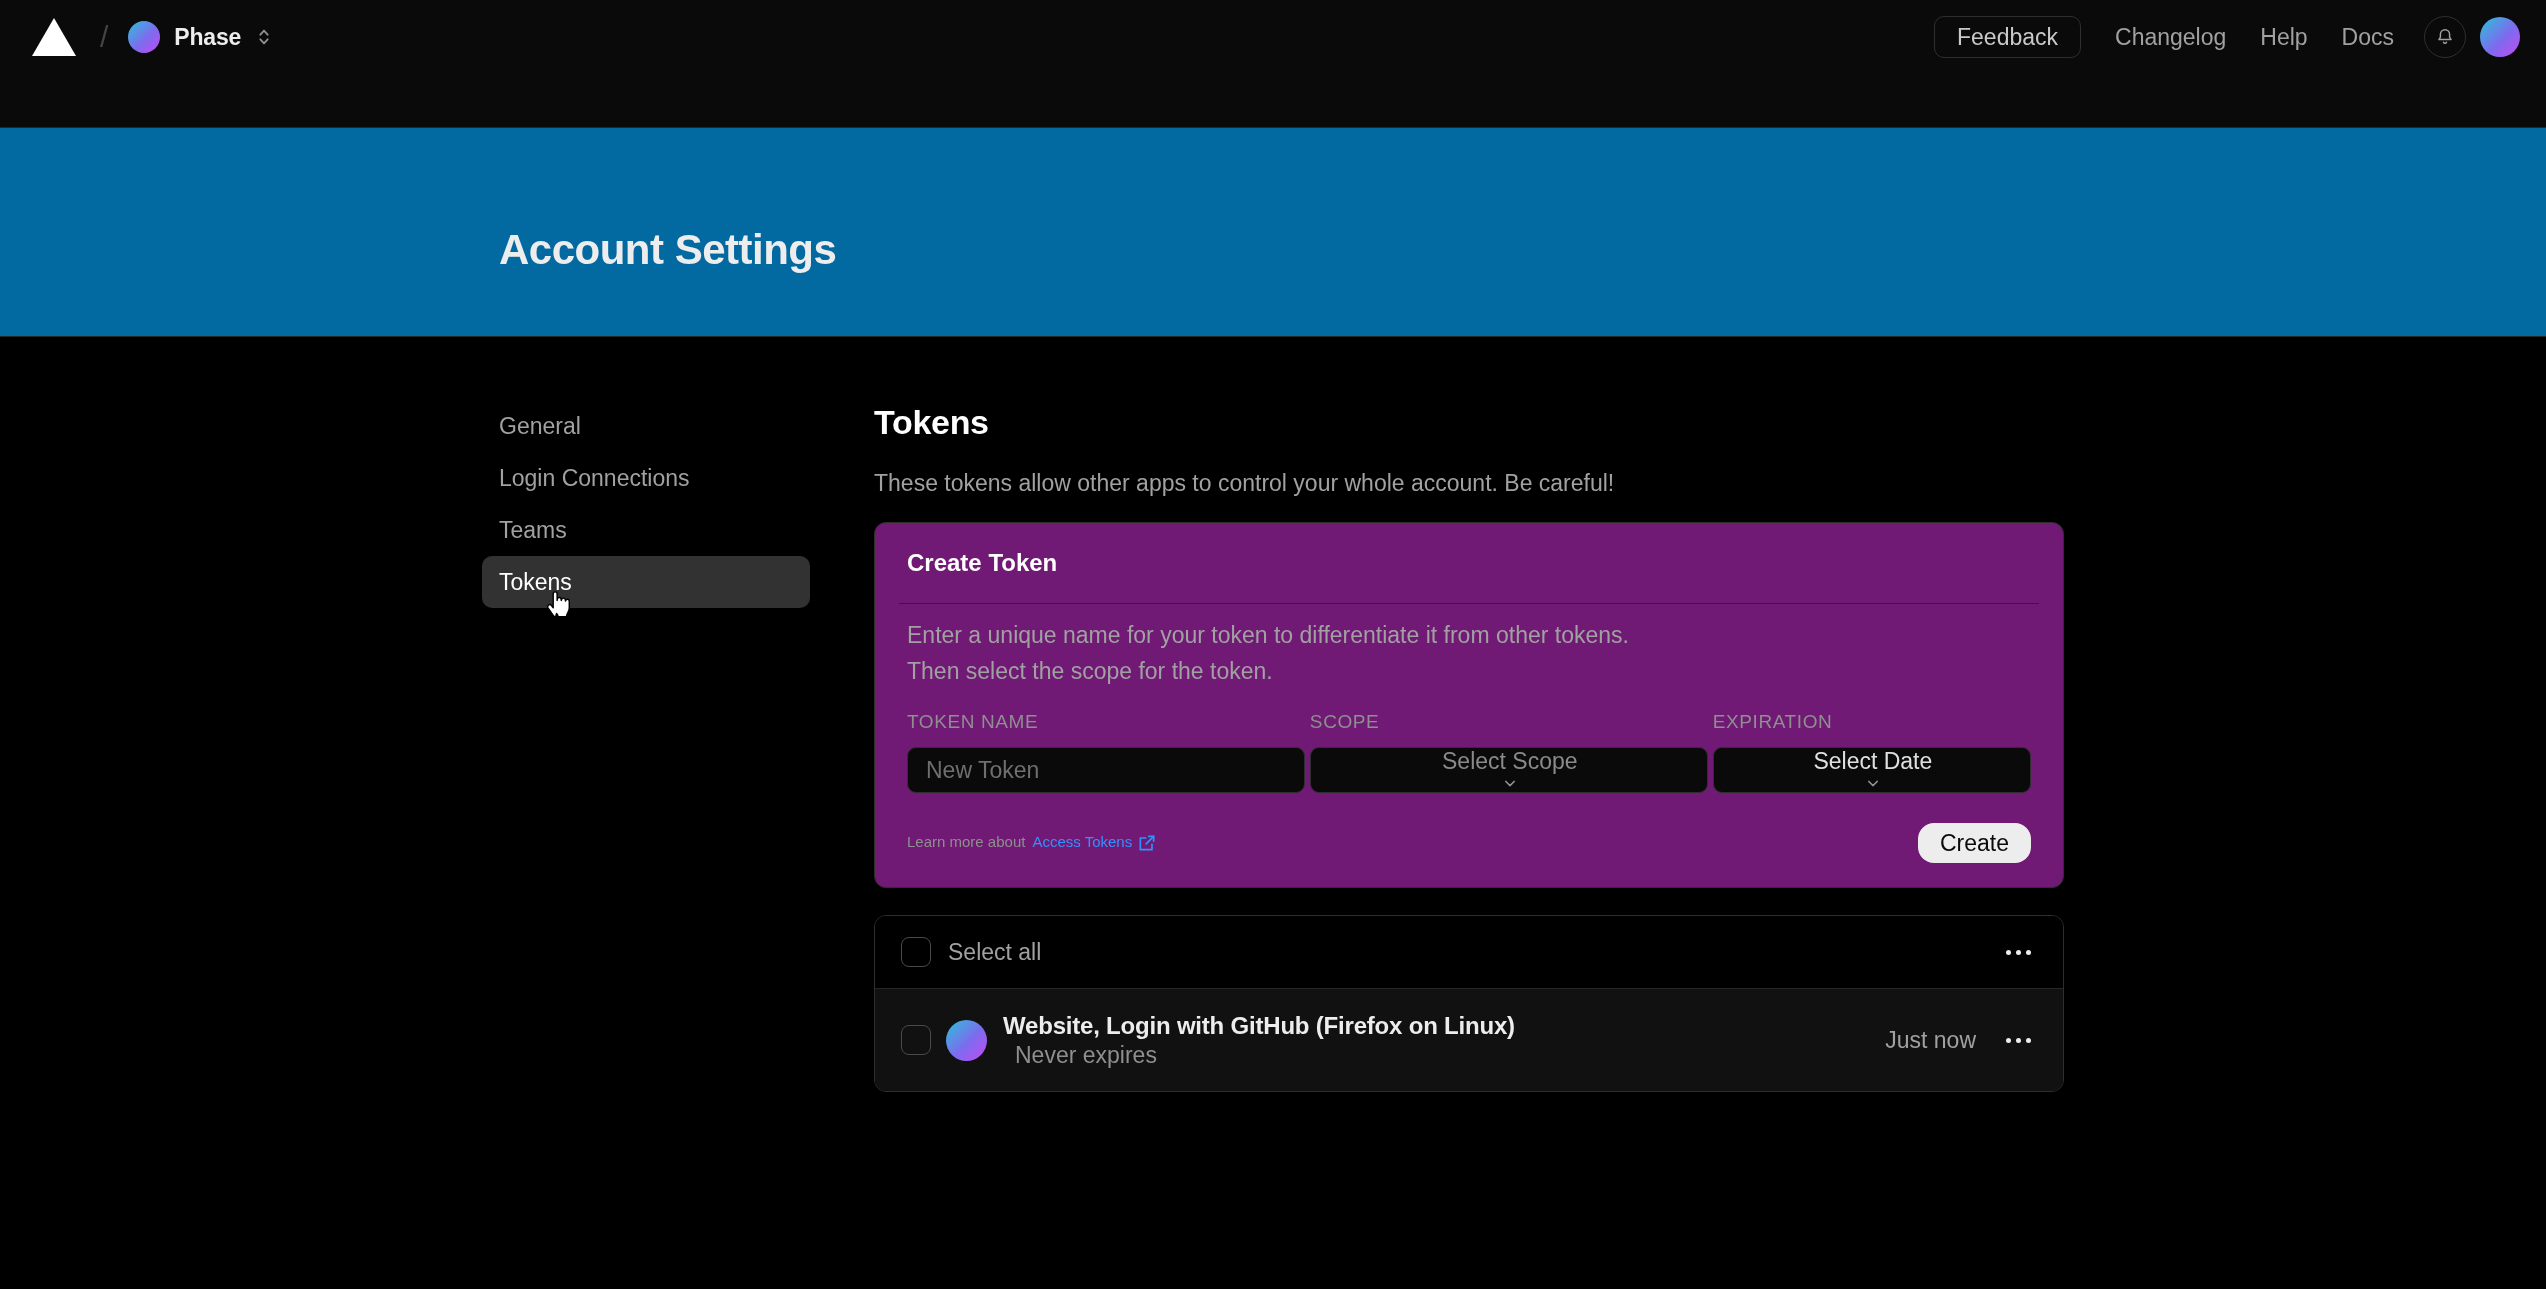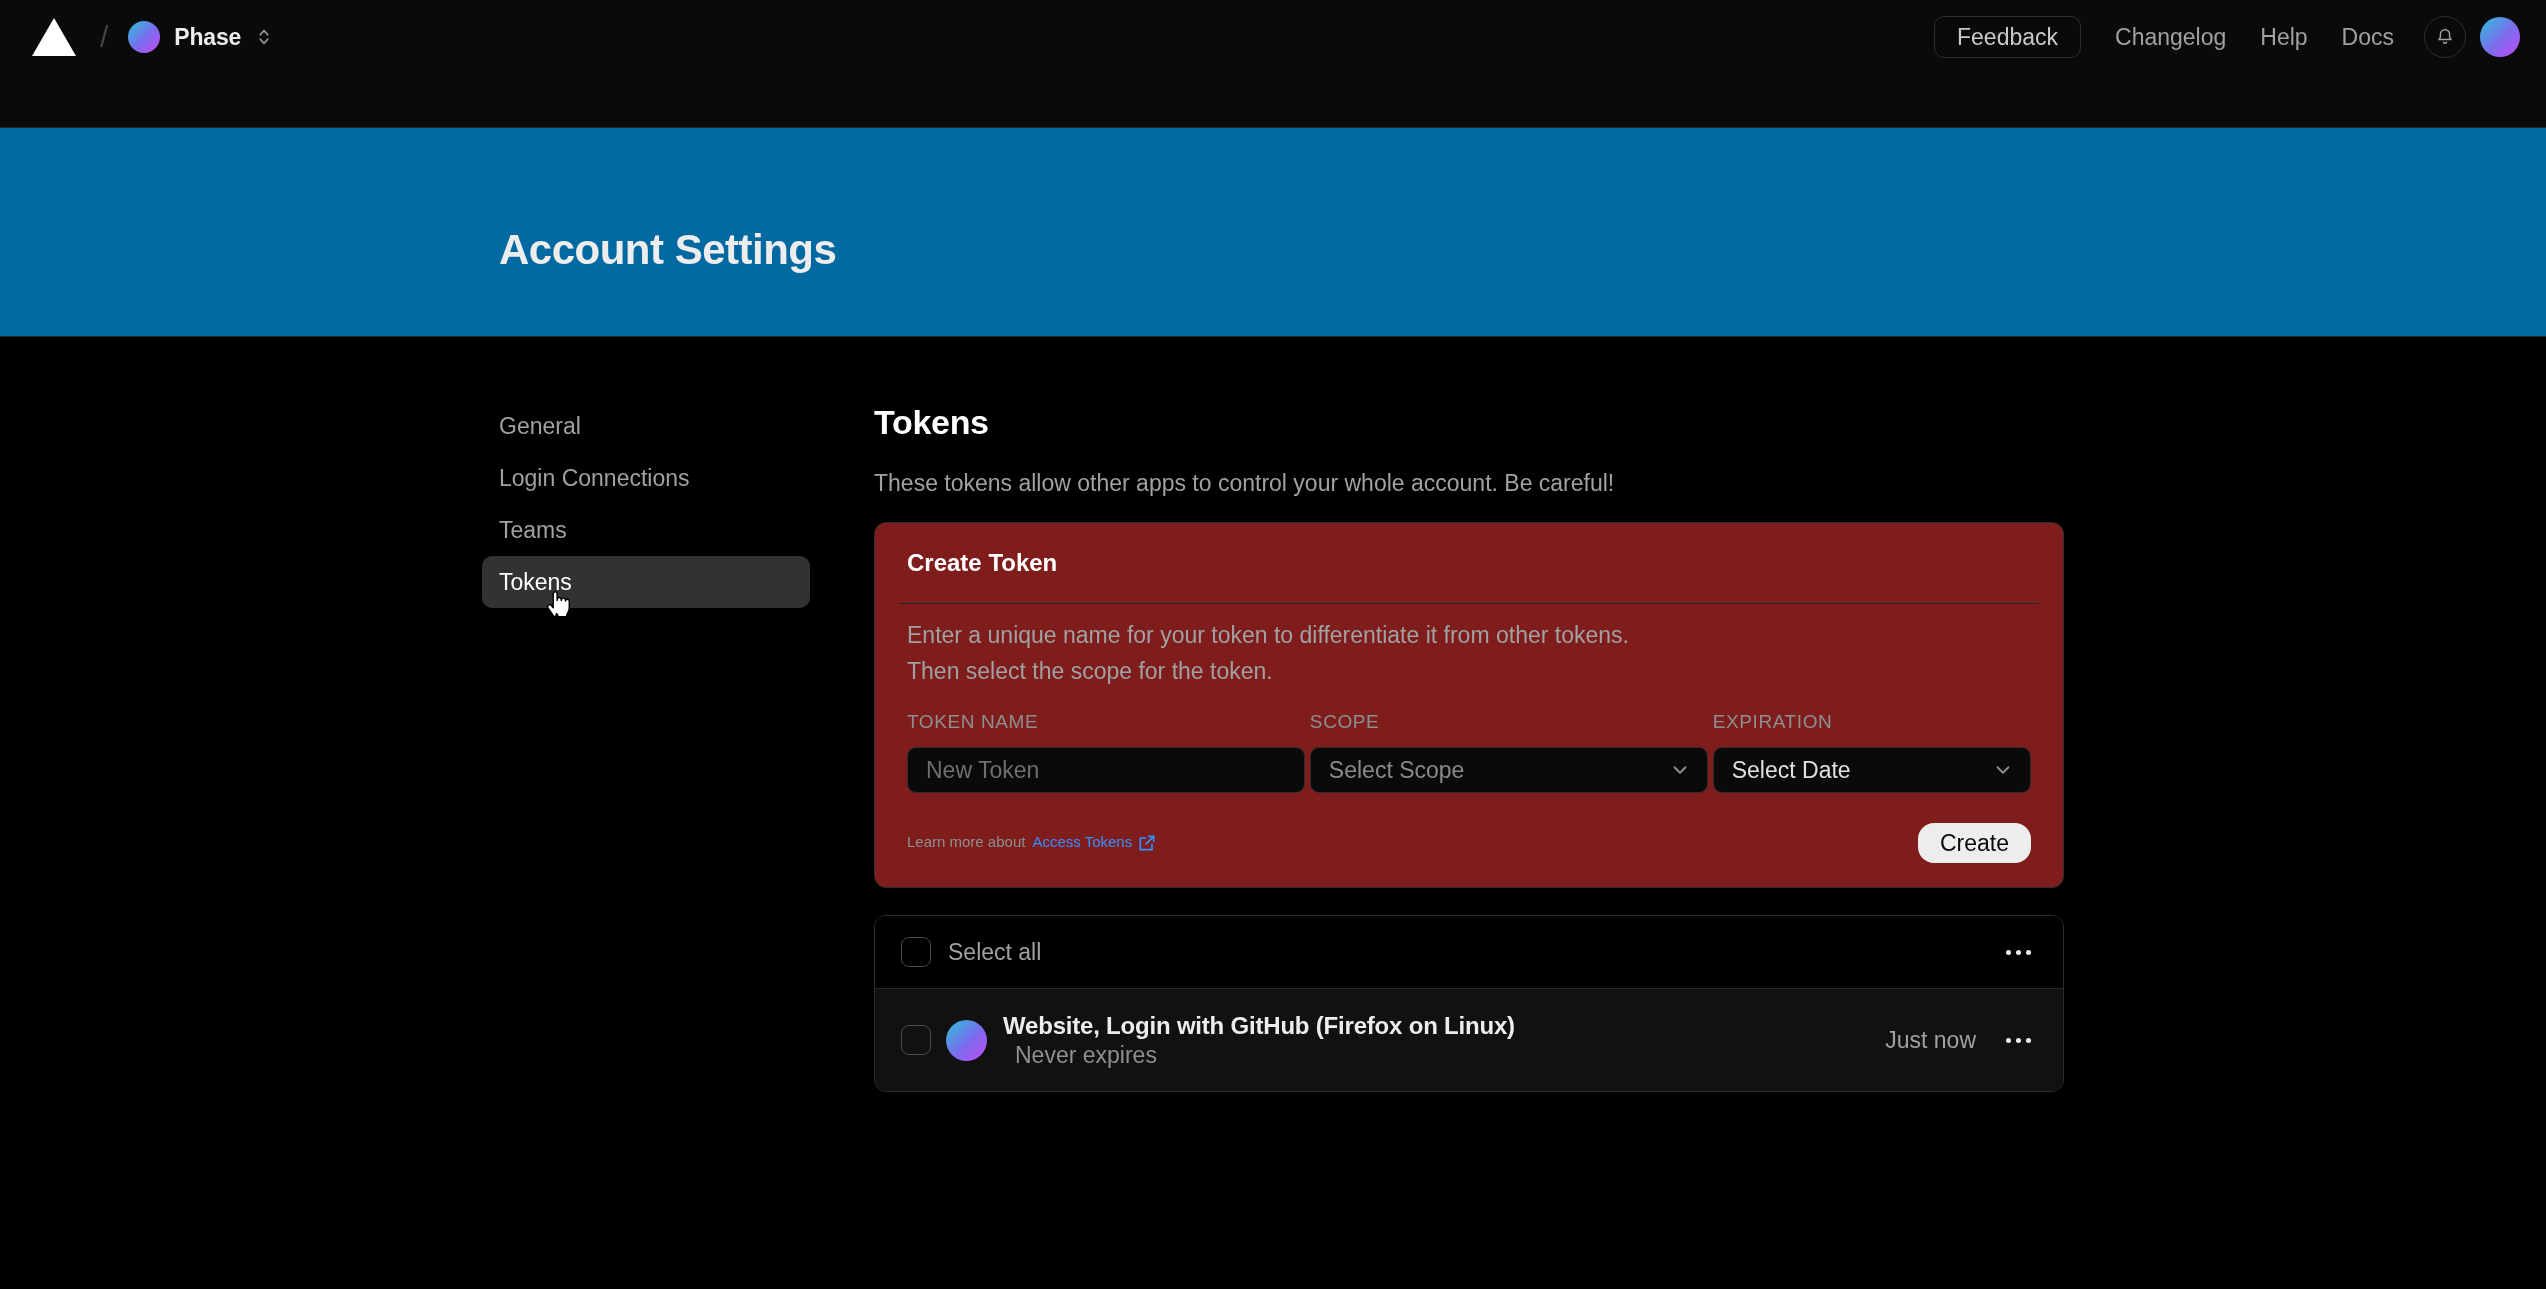--- a/index.html
+++ b/index.html
@@ -36,32 +36,32 @@
   .sidebar { width:328px; flex:none; }
   .side-item { height:52px; display:flex; align-items:center; padding:0 17px; border-radius:10px; font-size:23px; color:#a1a1a1; cursor:pointer; position:relative; }
   .side-item.active { background:#323232; color:#ffffff; }
   .cursor-overlay { position:absolute; left:62px; top:30px; pointer-events:none; }
 
   .main { flex:1; margin-left:64px; }
   .section-heading { font-size:34px; font-weight:600; letter-spacing:-0.3px; color:#fff; line-height:44px; }
   .section-desc { margin-top:24px; font-size:23px; line-height:30px; color:#a1a1a1; }
 
   
-  .card { margin-top:24px; border:1px solid #2e2e2e; border-radius:12px; background:#7f1d1d; }
+  .card { margin-top:24px; border:1px solid #2e2e2e; border-radius:12px; background:#701a75; }
   .card-header { height:80px; display:flex; align-items:center; padding:0 32px; }
   .card-title { font-size:24px; font-weight:600; color:#fff; }
   .card-divider { border-top:1px solid #262626; margin:0 24px; }
   .card-body { padding:13px 32px 24px; }
   .instructions { font-size:23px; line-height:36px; color:#a1a1a1; }
   .form-row { display:flex; gap:5px; margin-top:22px; }
   .form-col-name { flex:1.25; } .form-col-scope { flex:1.25; } .form-col-exp { flex:1; }
   .field-label { font-size:19px; font-weight:500; letter-spacing:0.6px; color:#8f8f8f; height:24px; }
   .text-input { margin-top:12px; width:100%; height:46px; background:#0a0a0a; border:1px solid #2e2e2e; border-radius:9px; padding:0 18px; font-size:23px; font-family:inherit; color:#ededed; outline:none; }
   .text-input::placeholder { color:#6f6f6f; }
-  .select-box { margin-top:12px; height:46px; background:#0a0a0a; border:1px solid #2e2e2e; border-radius:9px; padding:0 16px 0 18px; display:flex; align-items:center; justify-content:space-between; font-size:23px; cursor:pointer; }
+  .select-box { margin-top:12px; height:46px; background:#0a0a0a; border:1px solid #2e2e2e; border-radius:9px; padding:0 16px 0 18px; display:flex; align-items:center; justify-content:space-between; font-size:23px; cursor:pointer;flex-direction:column; }
   .select-muted { color:#8a8a8a; }
   .select-light { color:#e0e0e0; }
   .card-footer { margin-top:30px; display:flex; align-items:center; justify-content:space-between; }
   .learn-more { font-size:15px; color:#8f8f8f; display:flex; align-items:flex-start; }
   .link-blue { color:#3291ff; margin-left:7px; cursor:pointer; }
   .ext-icon { margin-left:5px; display:flex; cursor:pointer; }
   .create-btn { height:40px; padding:0 22px; background:#ededed; color:#0a0a0a; border:none; border-radius:16px; font-size:23px; font-weight:500; font-family:inherit; cursor:pointer; }
 
   
   .token-list { margin-top:27px; border:1px solid #2e2e2e; border-radius:12px; overflow:hidden; }

